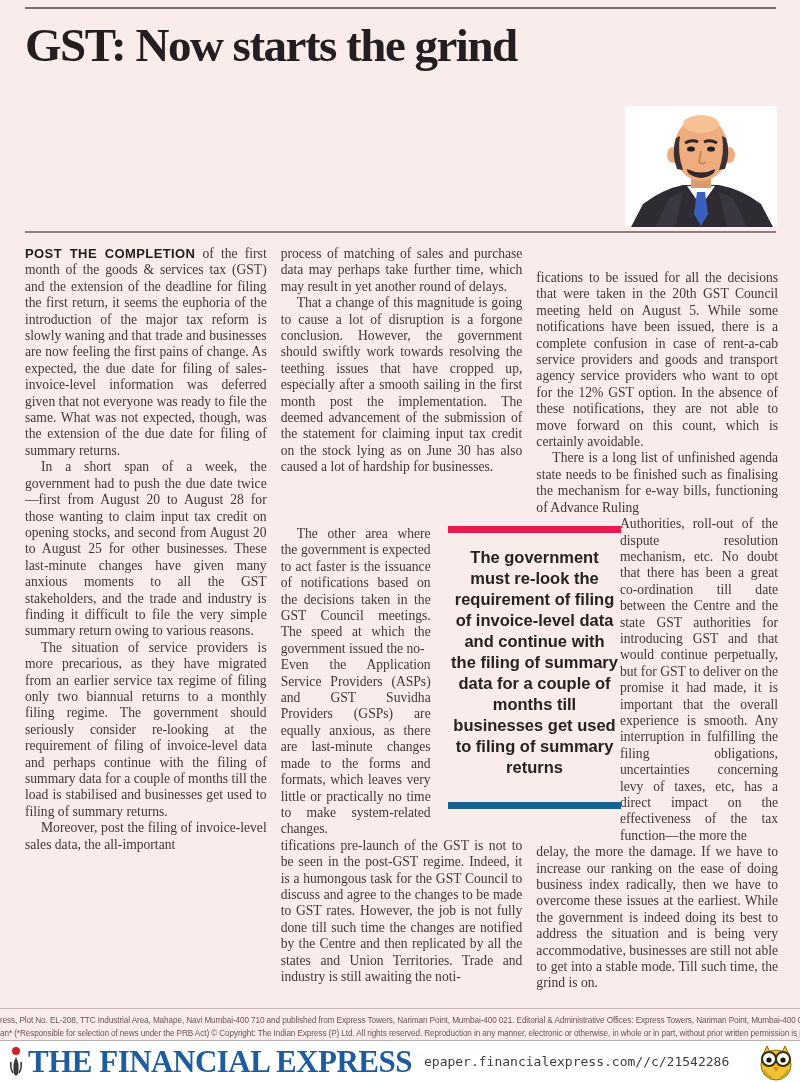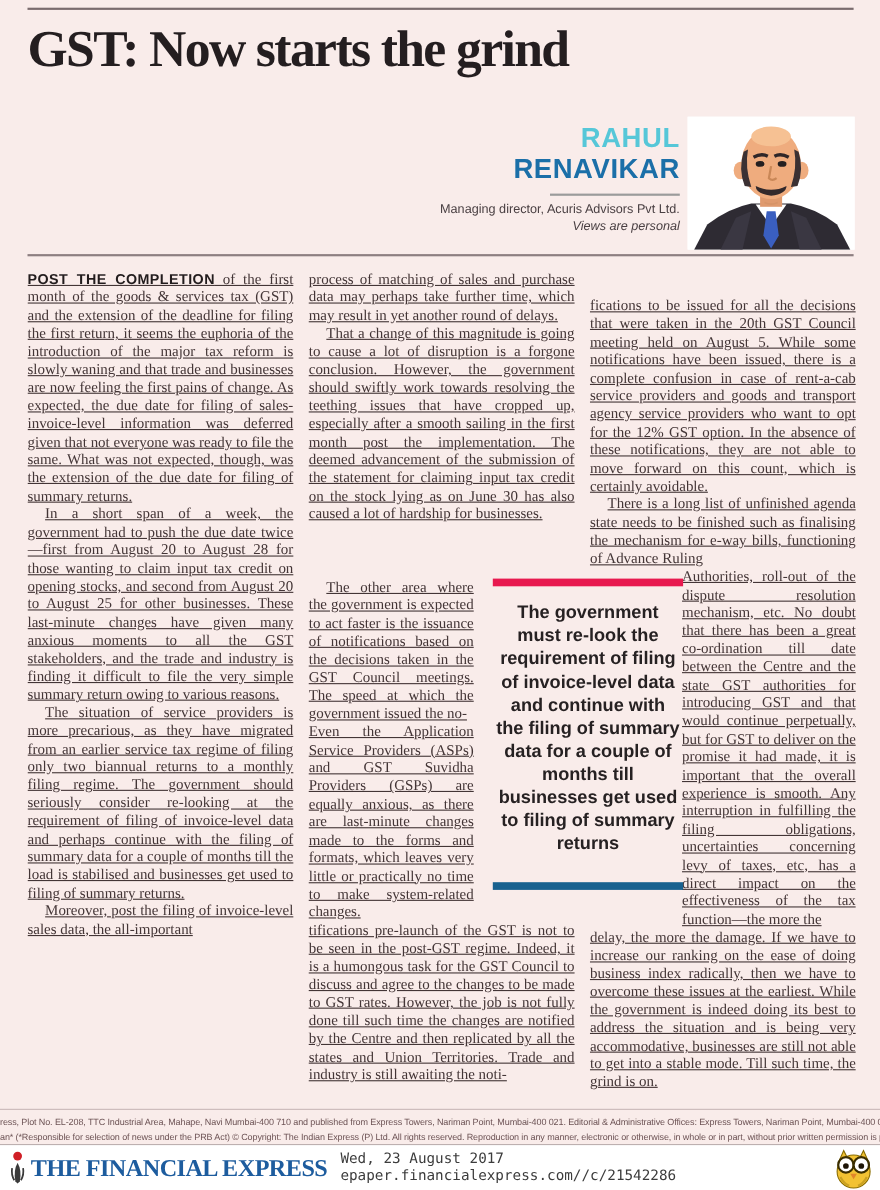--- a/index.html
+++ b/index.html
@@ -20,21 +20,21 @@
   .byline .fname{font-family:"Liberation Sans",sans-serif;font-weight:bold;font-size:25px;line-height:28px;letter-spacing:.5px;}
   .byline .lname{font-family:"Liberation Sans",sans-serif;font-weight:bold;font-size:25px;line-height:28px;letter-spacing:.5px;}
   .byline .name-rule{margin:8px 0 6px auto;width:118px;height:2px;background:#9b9b9b;}
   .byline .role{font-family:"Liberation Sans",sans-serif;font-size:11.5px;color:#4a4043;line-height:15px;}
   .byline .note{font-family:"Liberation Sans",sans-serif;font-size:11.5px;font-style:italic;color:#4a4043;line-height:15px;}
   .portrait{position:absolute;left:625px;top:106px;width:152px;height:121px;background:#fff;}
   .header-rule{position:absolute;left:25px;right:24px;top:231px;height:2px;background:#8d7f81;}
 
   .body-wrap{
     position:absolute;left:25px;top:246px;width:753px;height:760px;overflow:hidden;
-    display:flex;gap:14px;text-decoration:underline;
+    display:flex;gap:14px;
   }
   .col{flex:1 1 0;font-size:13.6px;line-height:16.4px;text-align:justify;color:#433536;}
   .para{margin:0;}
   .para.ind{text-indent:16px;}
   .lead-in{font-family:"Liberation Sans",sans-serif;font-weight:bold;font-size:13px;letter-spacing:.4px;color:#221c1d;}
   .seg-top2{min-height:280px;}
   .seg-top3{min-height:246px;margin-top:24px;}
   .seg-narrow-left{width:150px;}
   .seg-narrow-right{width:158px;margin-left:auto;}
 
@@ -54,45 +54,38 @@
     position:absolute;left:0;right:0;white-space:nowrap;overflow:hidden;
     font-family:"Liberation Sans",sans-serif;font-size:8.2px;color:#6d5355;letter-spacing:-.1px;
   }
   .fp1{top:1016px;}
   .fp2{top:1029px;}
   .capture-bar{
     position:absolute;left:0;right:0;bottom:0;height:42px;background:#ffffff;
     border-top:1px solid #bdb0b0;display:flex;align-items:center;padding-left:8px;box-sizing:border-box;
   }
   .masthead{
-    font-family:"Liberation Serif",serif;font-weight:bold;font-size:22px;letter-spacing:-.5px;
+    font-family:"Liberation Serif",serif;font-weight:bold;font-size:31px;letter-spacing:-.5px;
     margin-left:4px;white-space:nowrap;
   }
   .epaper-meta{
     margin-left:12px;font-family:"DejaVu Sans Mono",monospace;font-size:13px;line-height:16px;color:#3c3c3c;white-space:nowrap;
   }
   .owl{margin-left:auto;margin-right:3px;}
 </style>
 </head>
 <body>
 
 <div class="page">
 
   <div class="top-rule"></div>
 
   <h1 class="headline">GST: Now starts the grind</h1>
 
 
-  <div class="byline">
-    <div class="fname" style="color: rgb(86, 199, 216);">RAHUL</div>
-    <div class="lname" style="color: rgb(27, 111, 168);">RENAVIKAR</div>
-    <div class="name-rule"></div>
-    <div class="role">Managing director, Acuris Advisors Pvt Ltd.</div>
-    <div class="note">Views are personal</div>
-  </div>
 
   <div class="portrait">
     <svg width="152" height="121" viewBox="0 0 152 121">
       <rect x="0" y="0" width="152" height="121" fill="#ffffff"></rect>
 
       <path d="M6,121 L18,98 Q38,83 58,79 L94,79 Q116,83 136,98 L148,121 Z" fill="#2e2b33"></path>
       <path d="M30,121 L44,92 L58,86 L50,121 Z" fill="#3a3742"></path>
       <path d="M122,121 L108,92 L94,86 L102,121 Z" fill="#3a3742"></path>
 
       <polygon points="62,80 90,80 76,100" fill="#ffffff"></polygon>
@@ -175,21 +168,20 @@
 
   <div class="capture-bar">
     <svg width="16" height="32" viewBox="0 0 16 32">
       <circle cx="8" cy="5" r="4" fill="#d01f26"></circle>
       <path d="M8,11 Q4,18 6,28 L8,30 L10,28 Q12,18 8,11 Z" fill="#3a3a3a"></path>
       <path d="M3,16 Q2,22 5,27" stroke="#3a3a3a" stroke-width="1.6" fill="none"></path>
       <path d="M13,16 Q14,22 11,27" stroke="#3a3a3a" stroke-width="1.6" fill="none"></path>
     </svg>
     <div class="masthead" style="color: rgb(29, 92, 158);">THE FINANCIAL EXPRESS</div>
     <div class="epaper-meta">
-      <div>Wed, 23 August 2017</div>
       <div>epaper.financialexpress.com//c/21542286</div>
     </div>
     <svg class="owl" width="42" height="38" viewBox="0 0 42 38">
       <ellipse cx="21" cy="22" rx="15" ry="15" fill="#f2c233" stroke="#8a6d00" stroke-width="1"></ellipse>
       <path d="M8,12 L12,3 L16,11 Z" fill="#f2c233" stroke="#8a6d00" stroke-width="1"></path>
       <path d="M34,12 L30,3 L26,11 Z" fill="#f2c233" stroke="#8a6d00" stroke-width="1"></path>
       <circle cx="14" cy="16" r="7" fill="#ffffff" stroke="#3b2e00" stroke-width="2"></circle>
       <circle cx="28" cy="16" r="7" fill="#ffffff" stroke="#3b2e00" stroke-width="2"></circle>
       <circle cx="14" cy="17" r="2.6" fill="#1d1406"></circle>
       <circle cx="28" cy="17" r="2.6" fill="#1d1406"></circle>

